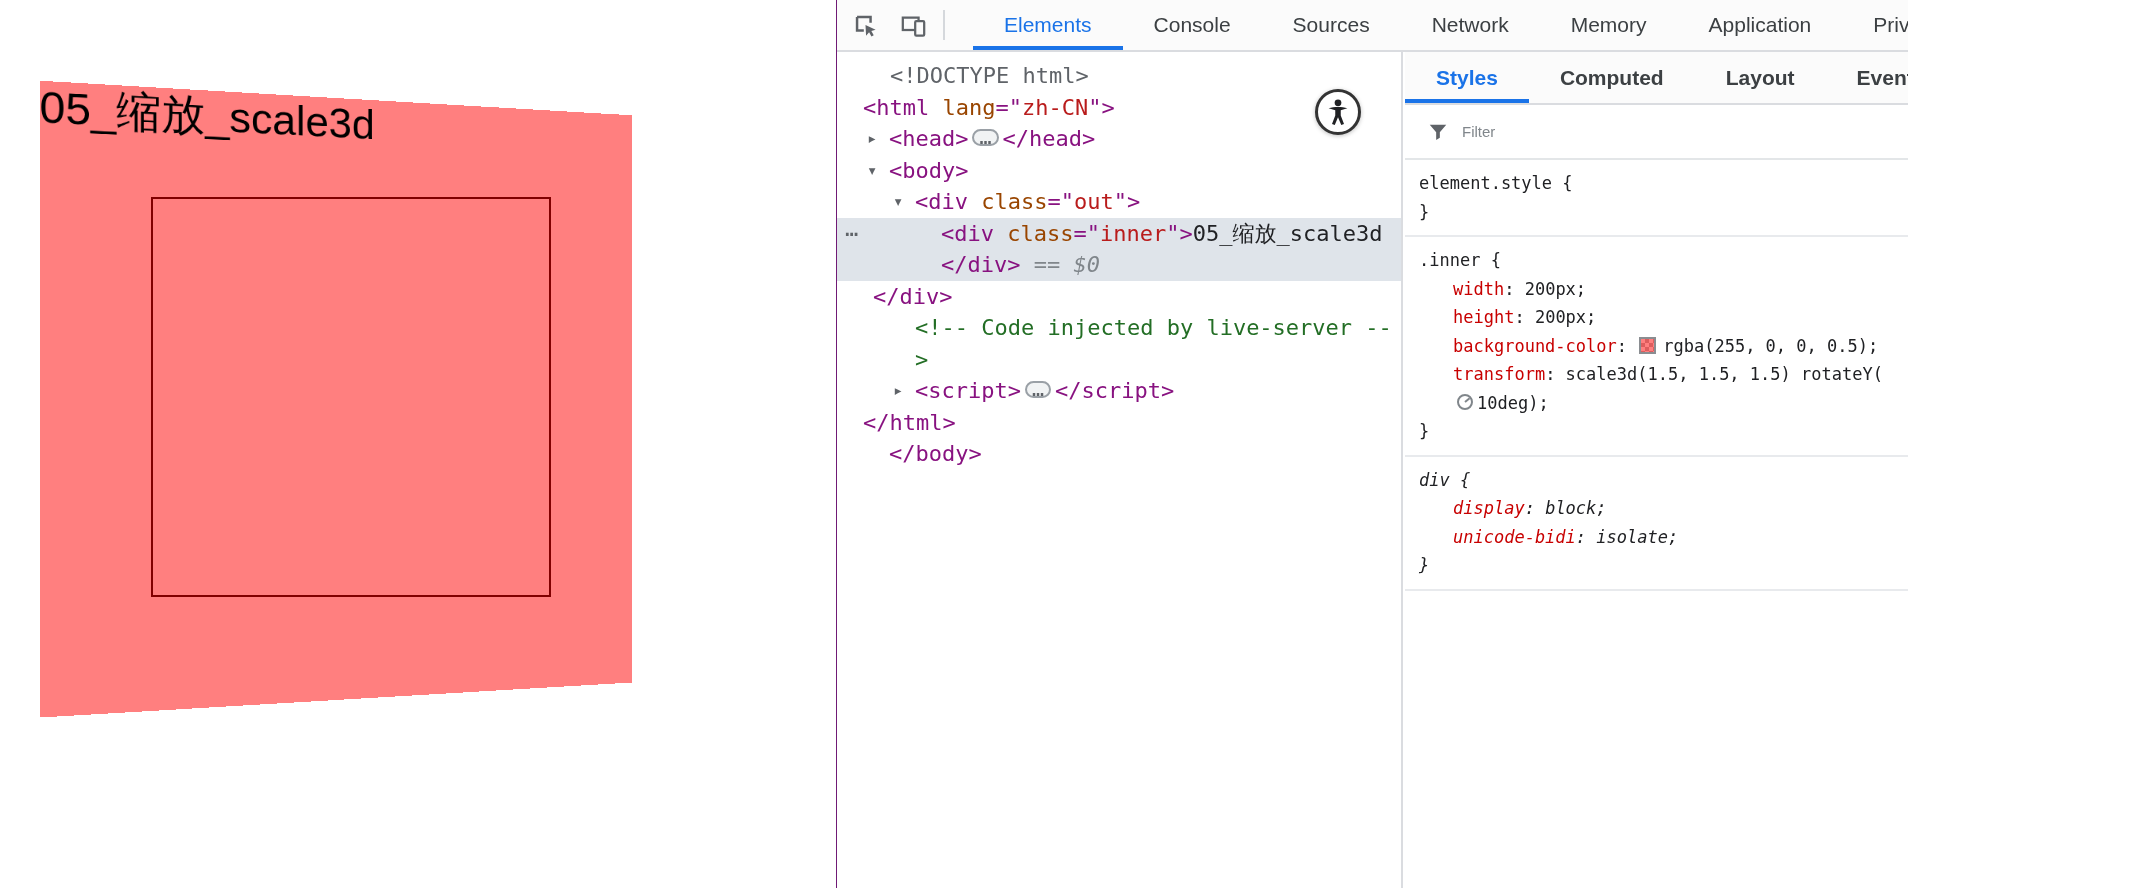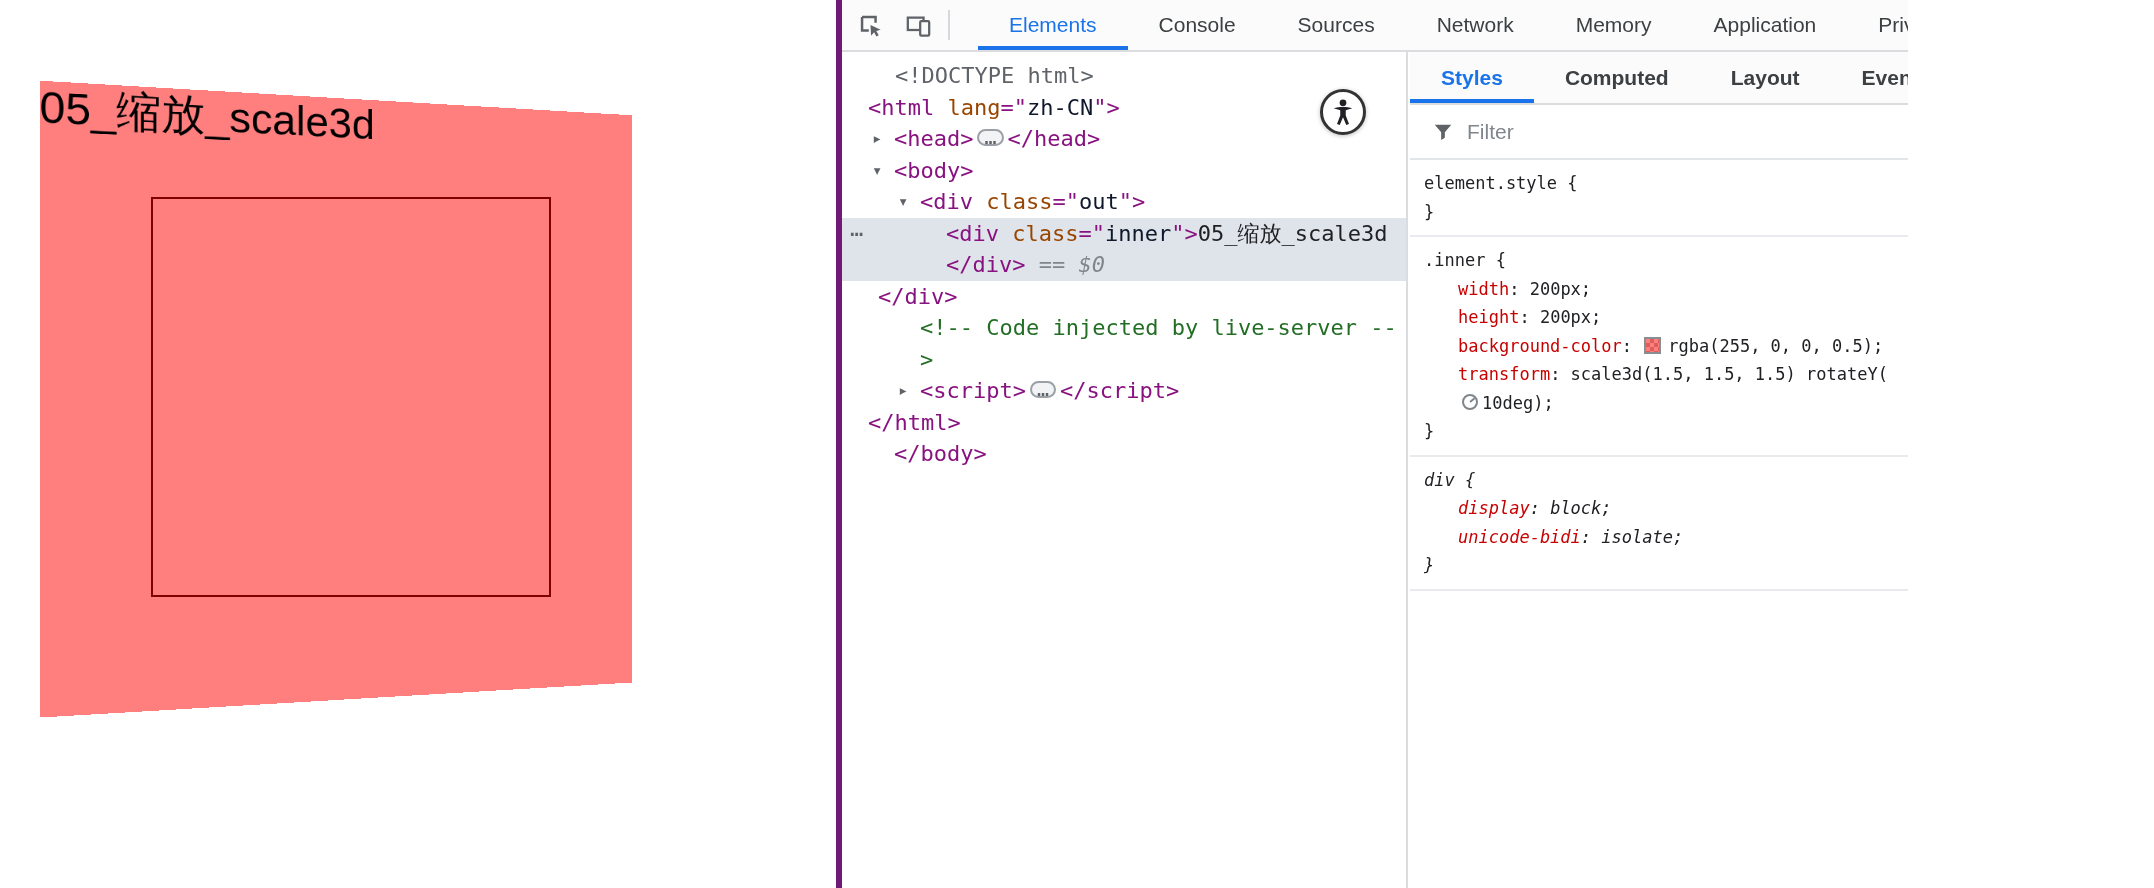--- a/index.html
+++ b/index.html
@@ -10,21 +10,21 @@
   
   .page { position:absolute; left:0; top:0; width:836px; height:888px; background:#fff; overflow:hidden; }
   .out-box { position:absolute; left:151px; top:197px; width:400px; height:400px;
              border:2px solid #000; perspective:900px; }
   .inner-box { width:400px; height:400px;
                transform:scale3d(1.5,1.5,1.5) rotateY(10deg);
                font-size:28px; line-height:1.2; color:#000; }
 
   
   .devtools { position:absolute; left:836px; top:0; width:1072px; height:888px;
-              background:#fff; border-left:6px solid #701a75; }
+              background:#fff; border-left:1px solid #701a75; }
 
   .main-tabbar { position:absolute; left:0; top:0; right:0; height:52px; background:#fbfbfb;
                  border-bottom:2px solid #dadce0; display:flex; align-items:center; overflow:hidden; }
   .toolbar-icon { width:40px; height:40px; margin-left:8px; display:flex; align-items:center;
                   justify-content:center; border-radius:4px; flex:0 0 auto; }
   .toolbar-icon svg { width:27px; height:27px; }
   .vdivider { width:2px; height:30px; background:#d5d8dc; margin:0 10px; flex:0 0 auto; }
   .main-tabs { display:flex; height:100%; margin-left:18px; overflow:hidden; flex:1; }
   .main-tab, .sub-tab { display:flex; align-items:center; height:100%; padding:0 31px;
                         font-size:21px; color:#3c4043; white-space:nowrap;
@@ -35,40 +35,40 @@
   .elements-panel { position:absolute; left:0; top:52px; width:566px; bottom:0; background:#fff;
                     border-right:2px solid #dadce0; overflow:hidden; }
   #dom-tree { padding-top:8px; font-family:"DejaVu Sans Mono","Liberation Mono",monospace;
               font-size:22px; line-height:31.5px; }
   .tree-line { position:relative; white-space:pre; }
   .tree-line.selected { background:#dfe4ea; }
   .arrow { position:absolute; top:0; color:#5f6368; font-size:17px; }
   .more-dots { position:absolute; left:8px; color:#5f6368; letter-spacing:1px; }
   .s-p, .s-t { color:#881280; }
   .s-a { color:#994500; }
-  .s-v { color:#0f172a;margin-top:20px; }
+  .s-v { color:#b91c1c;margin-top:20px; }
   .s-x { color:#202124; }
   .s-d { color:#5f6368; }
   .s-c { color:#236e25; }
   .s-i { color:#80868b; font-style:italic; }
   .s-e { display:inline-block; border:2px solid #9aa0a6; border-radius:9px; background:#f1f3f4;
          color:#5f6368; font-size:20px; line-height:12px; height:17px; padding:0 5px;
          margin:0 4px; vertical-align:2px; }
 
   .a11y-btn { position:absolute; left:478px; top:37px; width:46px; height:46px; border-radius:50%;
               background:#fff; border:3px solid #333; display:flex; align-items:center;
               justify-content:center; box-shadow:0 1px 4px rgba(0,0,0,.25); }
   .a11y-btn svg { width:30px; height:30px; }
 
   
   .styles-panel { position:absolute; left:568px; top:52px; right:0; bottom:0; background:#fff; overflow:hidden; }
   .sub-tabbar { height:53px; background:#fbfbfb; border-bottom:2px solid #dadce0;
                 display:flex; align-items:center; overflow:hidden;font-weight:bold; }
   .filter-row { height:55px; display:flex; align-items:center; gap:13px; padding-left:22px;
-                border-bottom:2px solid #e3e6e8; color:#80868b; font-size:21px; }
+                border-bottom:2px solid #e3e6e8; color:#80868b; font-size:15px; }
   .filter-row svg { width:22px; height:22px; }
 
   #style-rules { font-family:"DejaVu Sans Mono","Liberation Mono",monospace;
                  font-size:17px; line-height:28.5px; color:#202124; }
   .rule { padding:9px 14px; border-bottom:2px solid #e8eaed; }
   .rule.ua { font-style:italic; }
   .prop-line { padding-left:34px; white-space:pre-wrap; }
   .prop-name { color:#c80000; }
   .prop-value { color:#202124; }
   .selector { color:#202124; }

